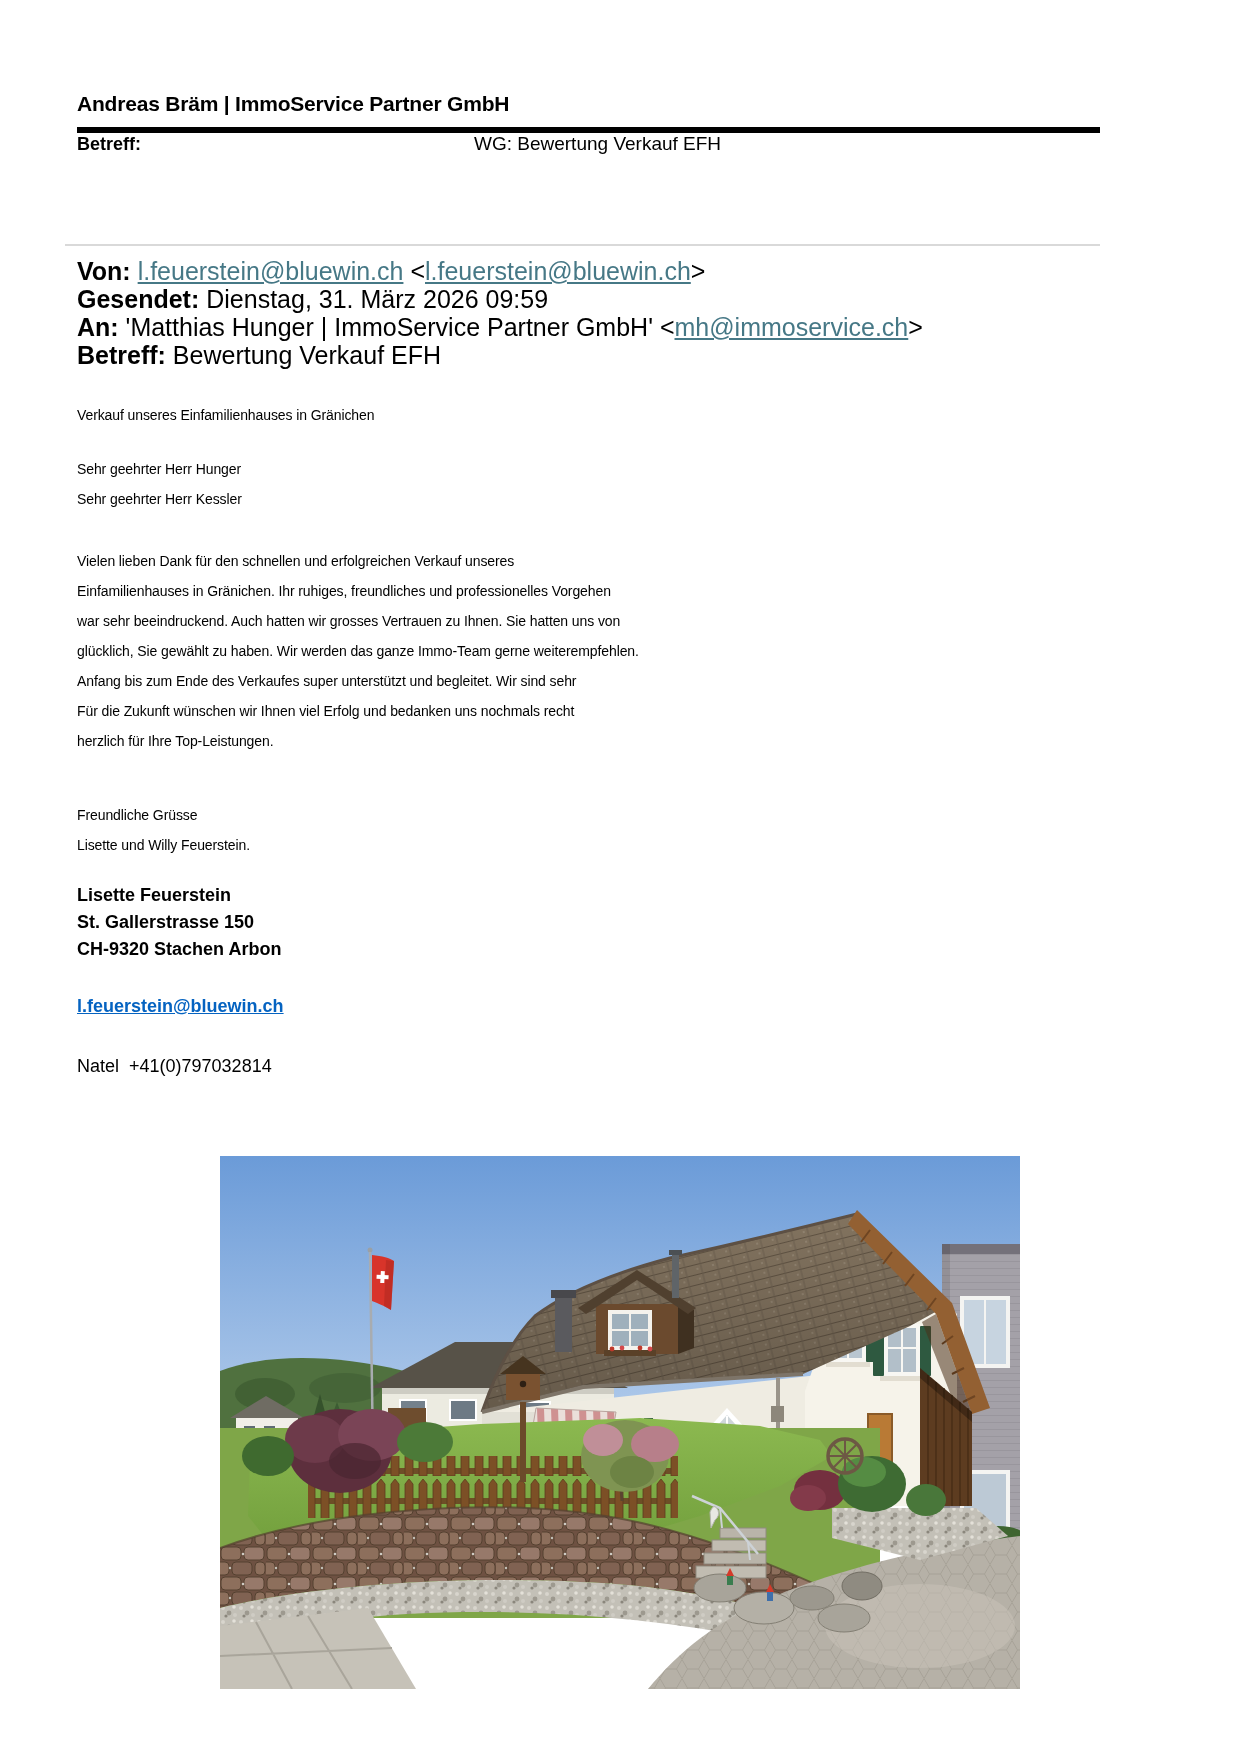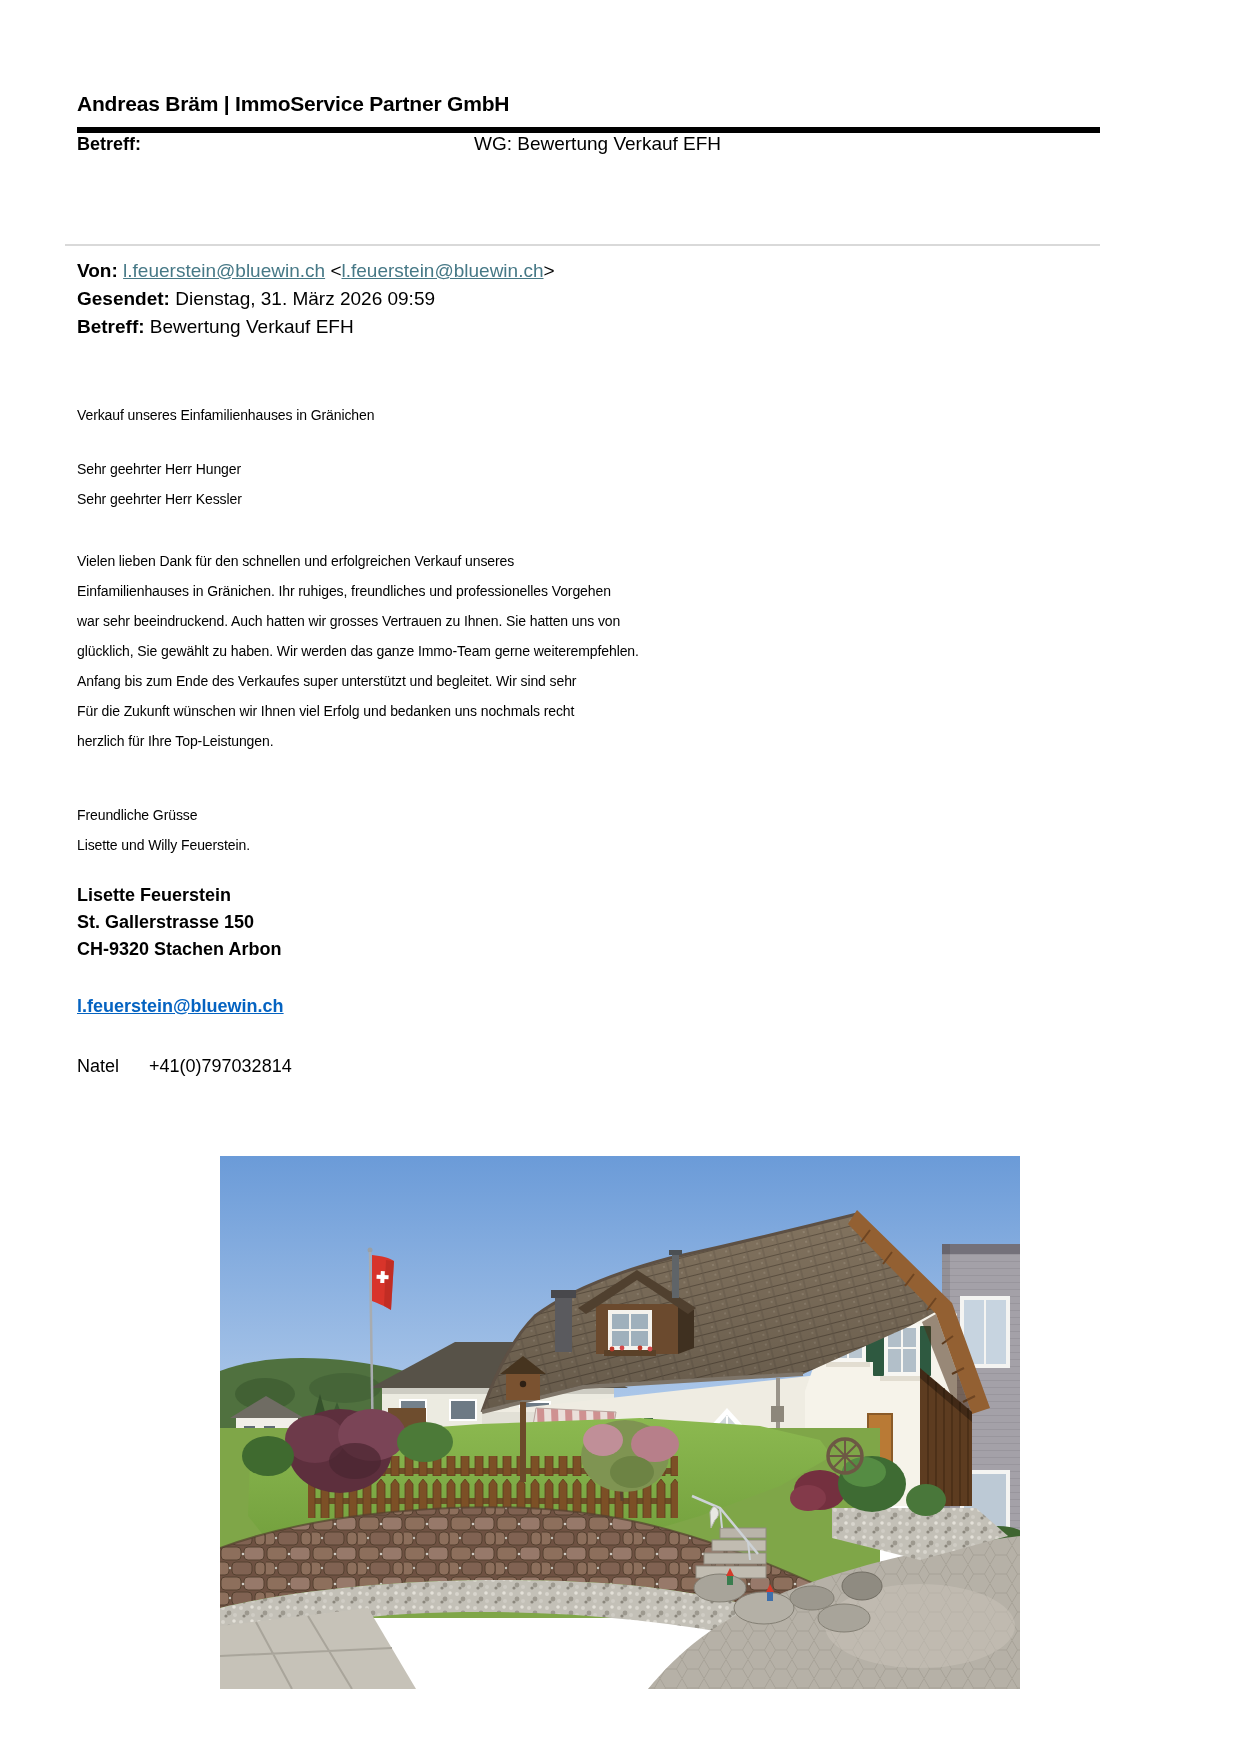--- a/index.html
+++ b/index.html
@@ -5,53 +5,54 @@
   html,body{margin:0;padding:0;background:#fff;}
   .page{position:relative;width:1100px;height:1754px;background:#ffffff;overflow:hidden;
         font-family:"Liberation Sans",sans-serif;color:#000;}
   .abs{position:absolute;}
   .doc-title{left:77px;top:92px;width:1090px;font-size:21px;font-weight:bold;
              letter-spacing:-0.2px;padding-bottom:11px;border-bottom:6px solid #000;}
   .subject-row{left:77px;top:133px;width:1090px;font-size:18px;}
   .subject-row .lbl{display:inline-block;width:397px;font-weight:bold;}
   .subject-row .val{font-size:19px;}
   .gray-rule{left:65px;top:244px;width:1110px;height:2px;background:#d9d9d9;}
-  .meta{left:77px;top:257px;width:1090px;font-size:19px;line-height:28px;}
+  .meta{left:77px;top:257px;width:1090px;font-size:25px;line-height:28px;}
   .meta b{font-weight:bold;}
   a.tlink{color:#467886;text-decoration:underline;cursor:pointer;}
   a.blink{color:#0563C1;text-decoration:underline;font-weight:bold;cursor:pointer;}
   .body-block{left:77px;width:1000px;font-size:14px;line-height:30px;letter-spacing:-0.1px;}
   .b-subject{top:400px;}
   .b-greet{top:454px;}
   .b-para{top:546px;}
   .b-close{top:800px;}
   .sig-block{left:77px;width:800px;font-size:18px;line-height:27px;}
   .s-addr{top:882px;font-weight:bold;}
   .s-mail{top:993px;font-size:18px;}
   .s-phone{top:1053px;}
-  .s-phone .pl{margin-right:30px;}
+  .s-phone .pl{margin-right:10px;}
   .photo{left:220px;top:1156px;width:800px;height:533px;}
   .photo svg{display:block;width:800px;height:533px;}
 </style>
 </head>
 <body>
 
 <div class="page">
 
   <div class="abs doc-title">Andreas Bräm | ImmoService Partner GmbH</div>
 
   <div class="abs subject-row">
     <span class="lbl">Betreff:</span><span class="val">WG: Bewertung Verkauf EFH</span>
   </div>
 
   <div class="abs gray-rule"></div>
 
   <div class="abs meta">
     <div><b>Von:</b> <a class="tlink">l.feuerstein@bluewin.ch</a> <span>&lt;</span><a class="tlink">l.feuerstein@bluewin.ch</a><span>&gt;</span></div>
     <div><b>Gesendet:</b> <span>Dienstag, 31. März 2026 09:59</span></div>
+    <div><b>An:</b> <span>'Matthias Hunger | ImmoService Partner GmbH'</span> <span>&lt;</span><a class="tlink">mh@immoservice.ch</a><span>&gt;</span></div>
     <div><b>Betreff:</b> <span>Bewertung Verkauf EFH</span></div>
   </div>
 
   <div class="abs body-block b-subject">Verkauf unseres Einfamilienhauses in Gränichen</div>
 
   <div class="abs body-block b-greet">
     <div>Sehr geehrter Herr Hunger</div>
     <div>Sehr geehrter Herr Kessler</div>
   </div>
 

